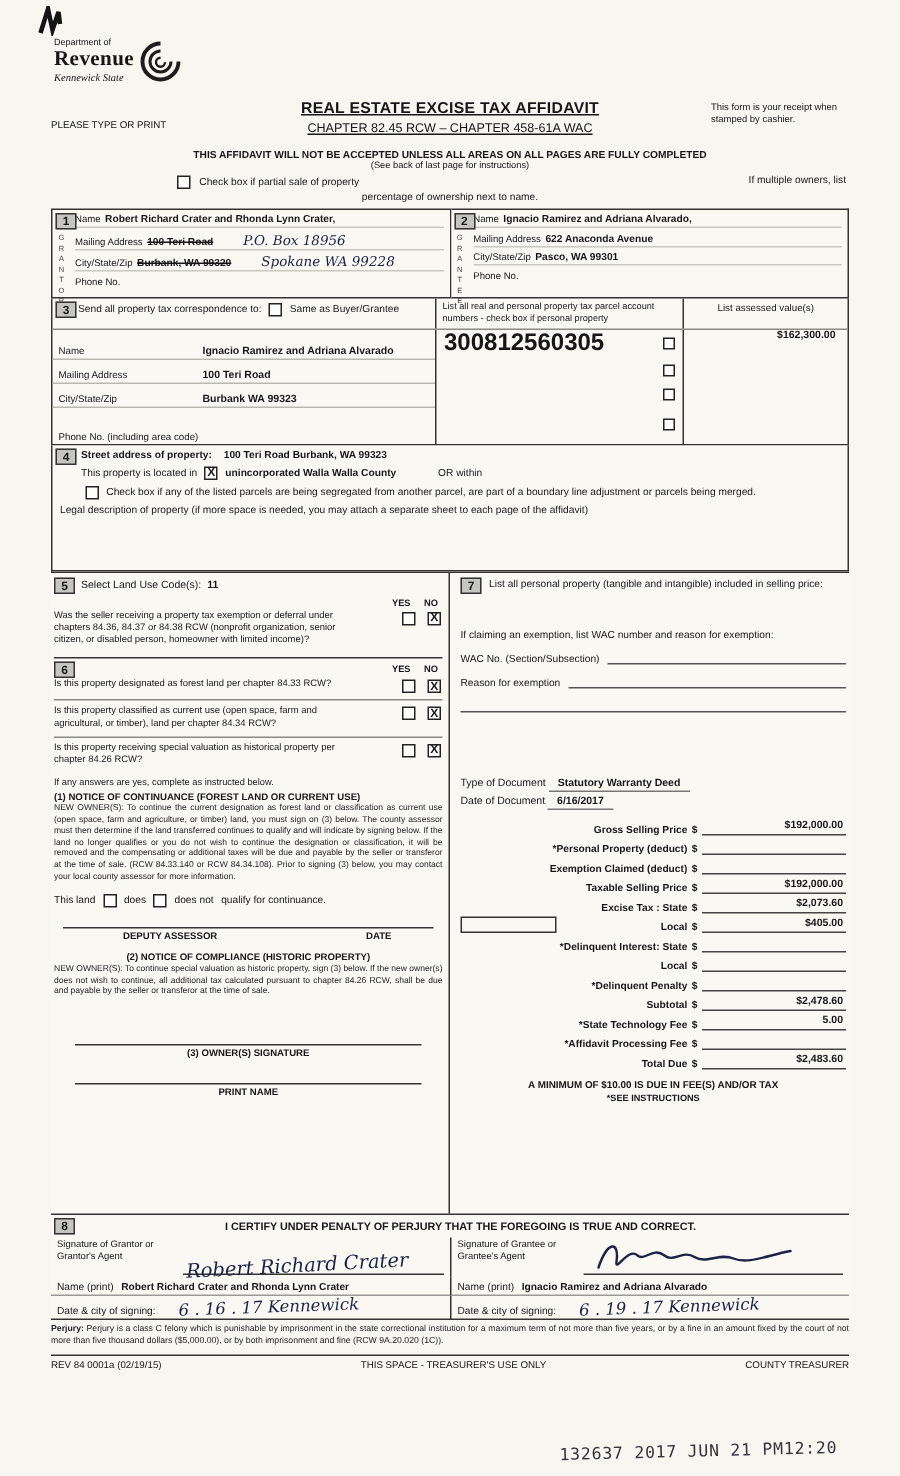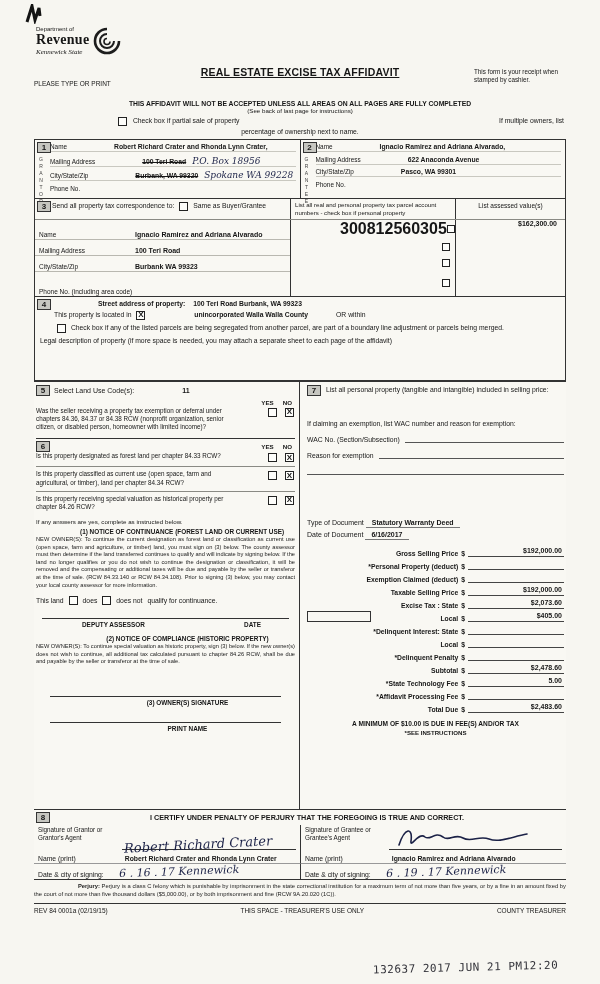--- a/index.html
+++ b/index.html
@@ -1,20 +1,20 @@
 <!DOCTYPE html>
 <html><head>
 <meta charset="utf-8">
 <style>
   * { margin:0; padding:0; box-sizing:border-box; }
   html,body { background:#c9c9c3; }
   body { font-family:"Liberation Sans", sans-serif; color:#161616; }
   .scan { position:relative; width:600px; height:984px; background:#f7f6f1; overflow:hidden; margin:0 auto; }
   .page { position:absolute; left:34px; top:24px; width:532px; }
-  .b { font-weight:bold;margin-left:44px; }
+  .b { font-weight:bold; }
   .center { text-align:center; }
   .struck { text-decoration:line-through; }
   .hand { font-family:"DejaVu Serif", serif; font-style:italic; color:#1c2247; }
   .cb { width:9px; height:9px; min-width:9px; border:1px solid #222; display:inline-flex; align-items:center; justify-content:center;
         font-size:8px; font-weight:bold; line-height:1; background:#fdfdfa; vertical-align:middle; }
   .cb.sm { width:8px; height:8px; min-width:8px; font-size:7px; }
   .badge { display:inline-block; width:14px; height:11px; min-width:14px; background:#c6c6c0; border:1px solid #333;
            font-size:8px; font-weight:bold; text-align:center; line-height:10px; }
   .pen-mark { position:absolute; left:24px; top:4px; }
 
@@ -39,21 +39,21 @@
   
   .parties { display:flex; }
   .party { flex:1; border:1px solid #333; position:relative; padding:3px 4px 2px 15px; height:60px; background:#f9f8f3; }
   .party + .party { border-left:none; }
   .party .badge { position:absolute; left:2px; top:2px; }
   .vstrip { position:absolute; left:3px; top:16px; writing-mode:vertical-rl; text-orientation:upright;
             font-size:5px; letter-spacing:1px; color:#444; line-height:1; }
   .frow { font-size:6.8px; margin-bottom:3.5px; border-bottom:1px solid #c9c8c0; min-height:9px; }
   .frow.nol { border-bottom:none; }
   .lab { font-size:6.4px; margin-right:3px; }
-  .hm { font-size:9px; margin-left:6px; }
+  .hm { font-size:9px; margin-left:20px; }
 
   
   .sec3 { border:1px solid #333; border-top:none; background:#f9f8f3; }
   .s3head { display:grid; grid-template-columns:255px 165px 1fr; border-bottom:1px solid #8a8a84; }
   .s3send { position:relative; padding:3px 3px 3px 17px; font-size:6.8px; }
   .s3send .badge { position:absolute; left:2px; top:2px; }
   .s3send .cb { margin:0 3px; }
   .s3parhead { border-left:1px solid #333; font-size:6.1px; padding:2px 4px; line-height:1.3; }
   .s3asshead { border-left:1px solid #333; font-size:6.5px; padding:3px 4px; text-align:center; }
   .s3row { display:grid; grid-template-columns:100px 155px 165px 1fr; align-items:end; min-height:16px; }
@@ -155,20 +155,21 @@
           <div class="dept-sub">Kennewick State</div>
         </div>
         <svg width="30" height="30" viewBox="0 0 30 30">
           <path d="M15 3 a12 12 0 1 0 12 12" fill="none" stroke="#1d1d1d" stroke-width="2.6"></path>
           <path d="M15 8 a7 7 0 1 0 7 7" fill="none" stroke="#1d1d1d" stroke-width="2"></path>
           <path d="M15 12.5 a3 3 0 1 0 3 3" fill="none" stroke="#1d1d1d" stroke-width="1.6"></path>
         </svg>
       </div>
       <div class="titleblock">
         <div class="title">REAL ESTATE EXCISE TAX AFFIDAVIT</div>
+        <div class="subtitle">CHAPTER 82.45 RCW – CHAPTER 458-61A WAC</div>
       </div>
       <div class="receipt">This form is your receipt when stamped by cashier.</div>
       <div class="pleasetype">PLEASE TYPE OR PRINT</div>
     </div>
     <div class="warn">THIS AFFIDAVIT WILL NOT BE ACCEPTED UNLESS ALL AREAS ON ALL PAGES ARE FULLY COMPLETED</div>
     <div class="seeback">(See back of last page for instructions)</div>
     <div class="partial">
       <span class="cb"></span>
       <span>Check box if partial sale of property</span>
       <span class="multi">If multiple owners, list</span>

